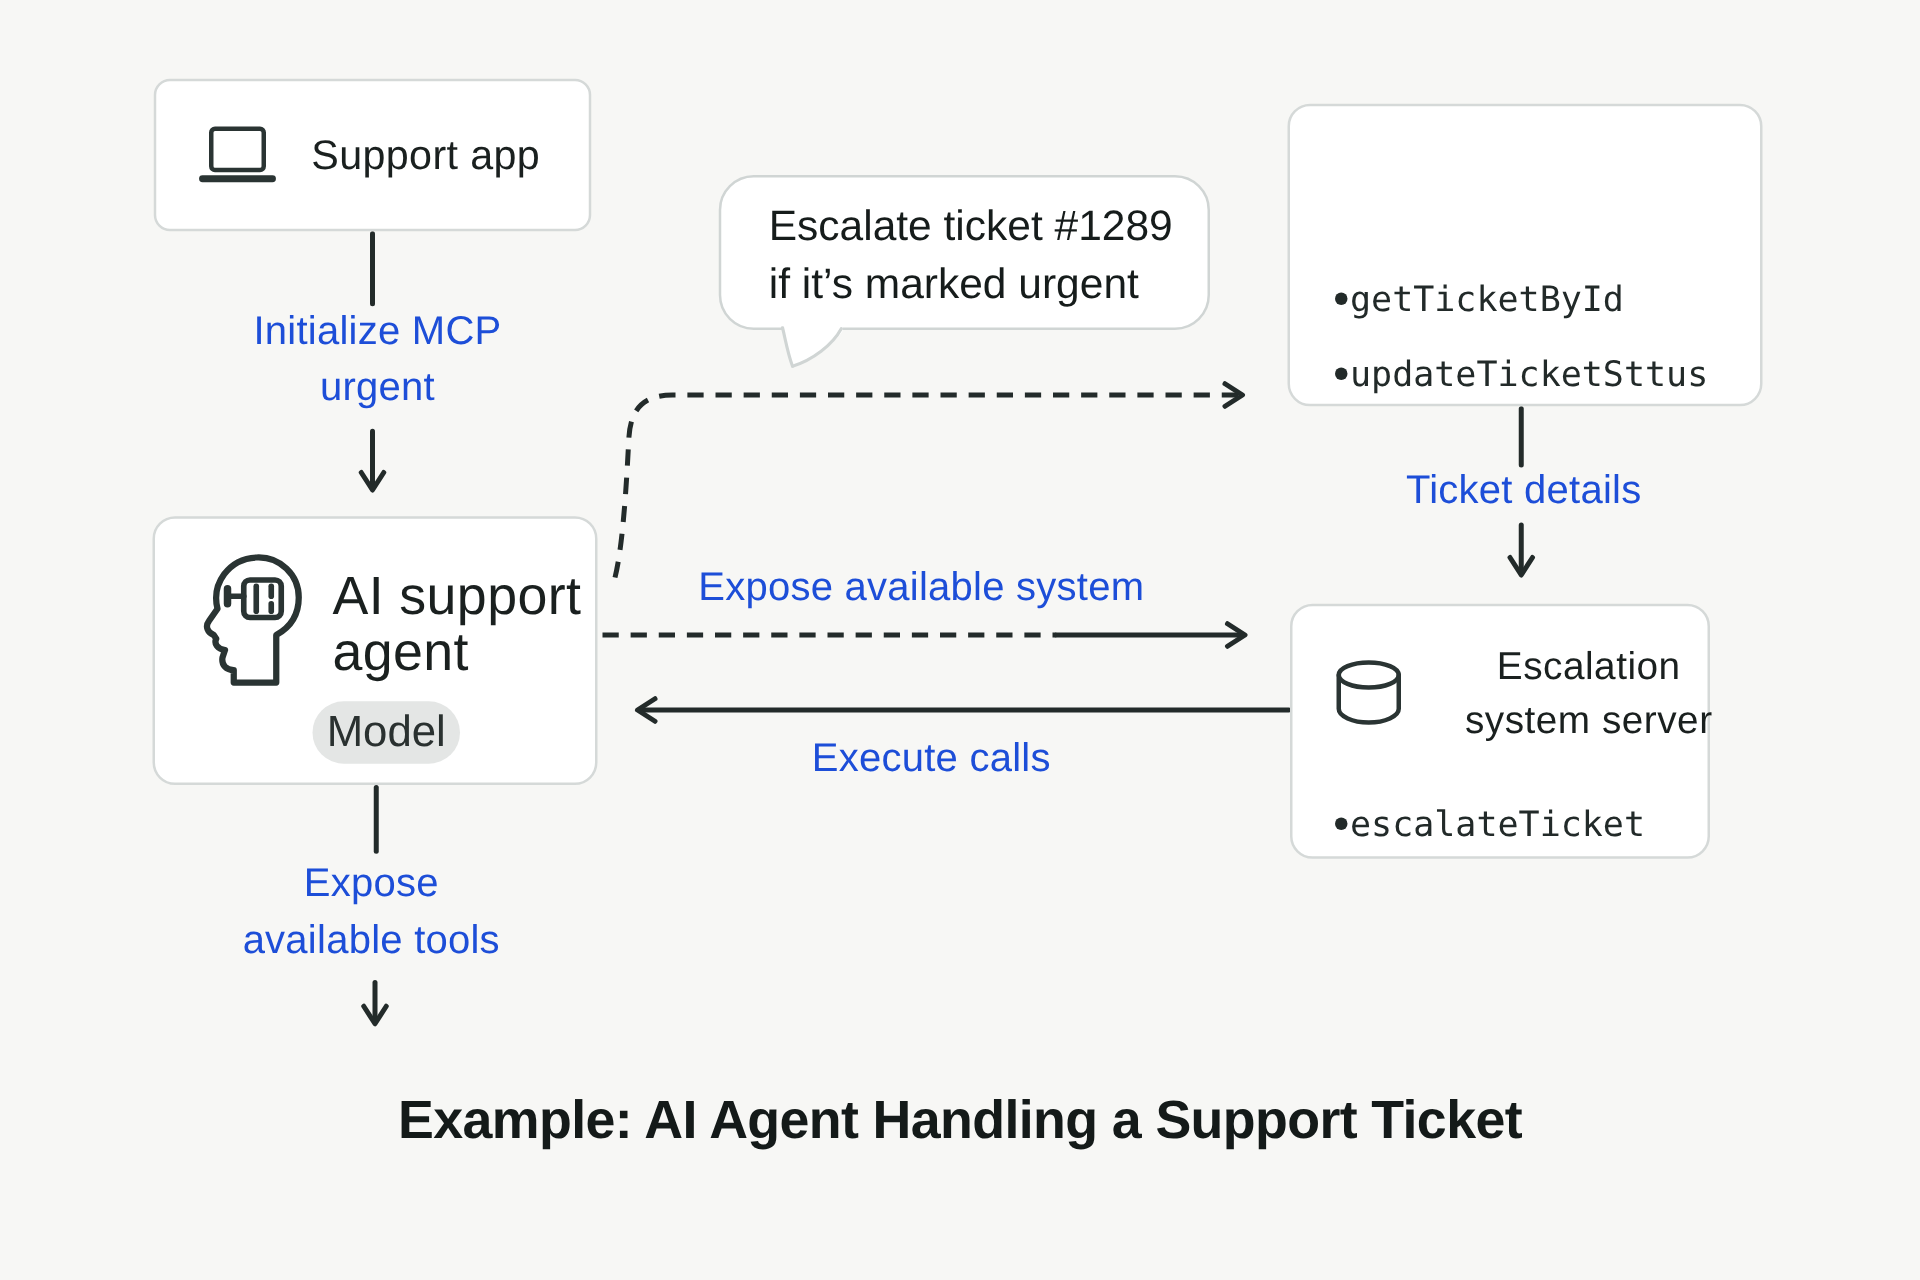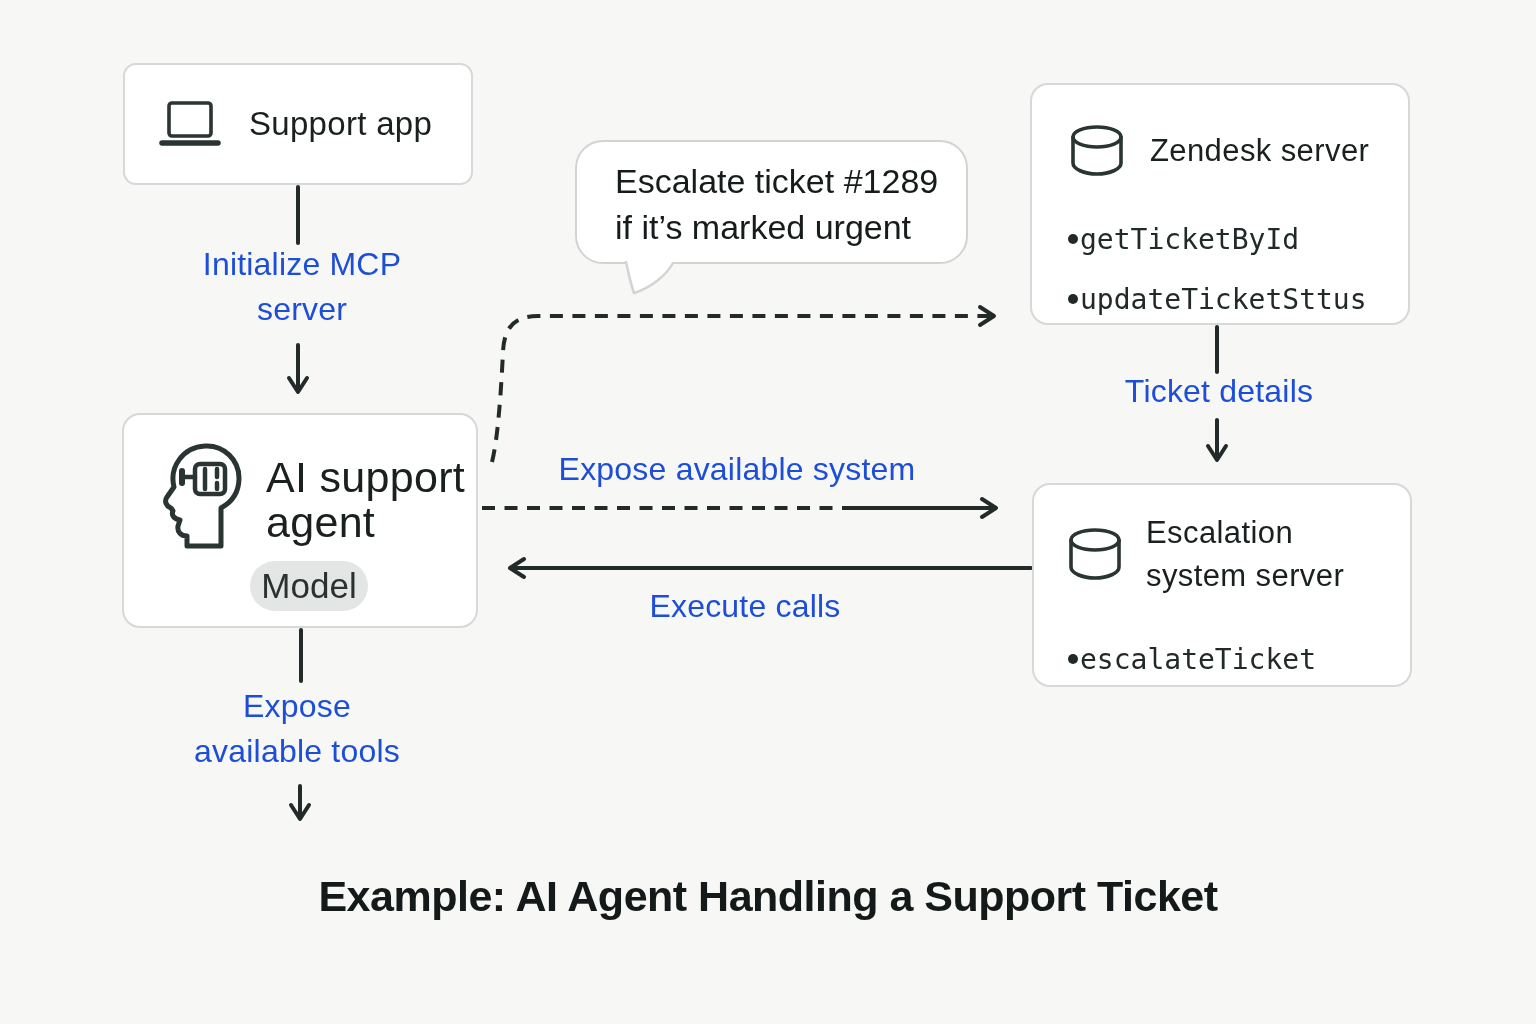--- a/index.html
+++ b/index.html
@@ -39,21 +39,21 @@
   .ai-agent { left: 122px; top: 413px; width: 356px; height: 215px; }
   .ai-agent .head-icon { position: absolute; left: 34px; top: 23px; }
   .ai-agent .node-label { position: absolute; left: 142px; top: 40px; width: 200px;
     font-size: 43px; line-height: 45px; letter-spacing: 0.3px; }
   .model-badge { position: absolute; left: 126px; top: 146px; width: 118px; height: 50px;
     background: #e4e6e5; border-radius: 25px; display: flex; align-items: center; justify-content: center;
     font-size: 35px; color: #2a3130; }
 
   
   .zendesk { left: 1030px; top: 83px; width: 380px; height: 242px; }
-  .escalation { left: 1032px; top: 483px; width: 380px; height: 204px; }
+  .escalation { left: 1032px; top: 483px; width: 336px; height: 204px; text-align: center; }
   .server-header { position: absolute; display: flex; align-items: center; }
   .zendesk .server-header { left: 36px; top: 38px; height: 56px; gap: 24px; }
   .escalation .server-header { left: 32px; top: 24px; height: 90px; gap: 22px; }
   .server-title { font-size: 31px; letter-spacing: 0.4px; }
   .escalation .server-title { width: 250px; line-height: 43px; }
   .tool-list { position: absolute; }
   .zendesk .tool-list { left: 36px; top: 116px; }
   .escalation .tool-list { left: 34px; top: 136px; }
   .tool-item { display: flex; align-items: center; height: 44px; gap: 2px; margin-top: 16px; }
   .tool-dot { width: 10px; height: 10px; border-radius: 50%; background: #222a29; flex: 0 0 auto; }
@@ -126,27 +126,20 @@
       <path class="icon-stroke" stroke-width="4.5" d="M 37 39 L 25 39"></path>
       <path class="icon-stroke" stroke-width="6" d="M 24 33 L 24 45"></path>
     </svg>
     <div class="node-label">AI support agent</div>
     <div class="model-badge">
       <span>Model</span>
     </div>
   </div>
 
   <div class="node zendesk">
-    <div class="server-header">
-      <svg width="58" height="54" viewBox="0 0 58 54">
-        <ellipse class="icon-stroke" cx="29" cy="13" rx="24" ry="10" stroke-width="3.6"></ellipse>
-        <path class="icon-stroke" stroke-width="3.6" d="M 5 13 L 5 39 C 5 45 16 50 29 50 C 42 50 53 45 53 39 L 53 13"></path>
-      </svg>
-      <div class="server-title">Zendesk server</div>
-    </div>
     <div class="tool-list">
       <div class="tool-item">
         <span class="tool-dot"></span>
         <span class="tool-text">getTicketById</span>
       </div>
       <div class="tool-item">
         <span class="tool-dot"></span>
         <span class="tool-text">updateTicketSttus</span>
       </div>
     </div>
@@ -172,21 +165,21 @@
     <div class="speech-text">Escalate ticket #1289 if it’s marked urgent</div>
   </div>
   <svg class="bubble-tail" width="62" height="40" viewBox="0 0 62 40">
     <path d="M 8 0 L 56 0 L 56 4 C 48 16 32 27 16 32 C 13 21 11 10 8 0 Z" fill="#ffffff"></path>
     <path d="M 55 2 C 48 15 32 27 16 32" fill="none" stroke="#d0d5d4" stroke-width="2.5" stroke-linecap="round"></path>
     <path d="M 16 32 C 12 21 10 9 8 1" fill="none" stroke="#d0d5d4" stroke-width="2.5" stroke-linecap="round"></path>
   </svg>
 
   <div class="edge-label lbl-initialize">
     <div>Initialize MCP</div>
-    <div>server</div>
+    <div>urgent</div>
   </div>
 
   <div class="edge-label lbl-expose-mid">Expose available system</div>
 
   <div class="edge-label lbl-execute">Execute calls</div>
 
   <div class="edge-label lbl-ticket">Ticket details</div>
 
   <div class="edge-label lbl-expose-bot">
     <div>Expose</div>

